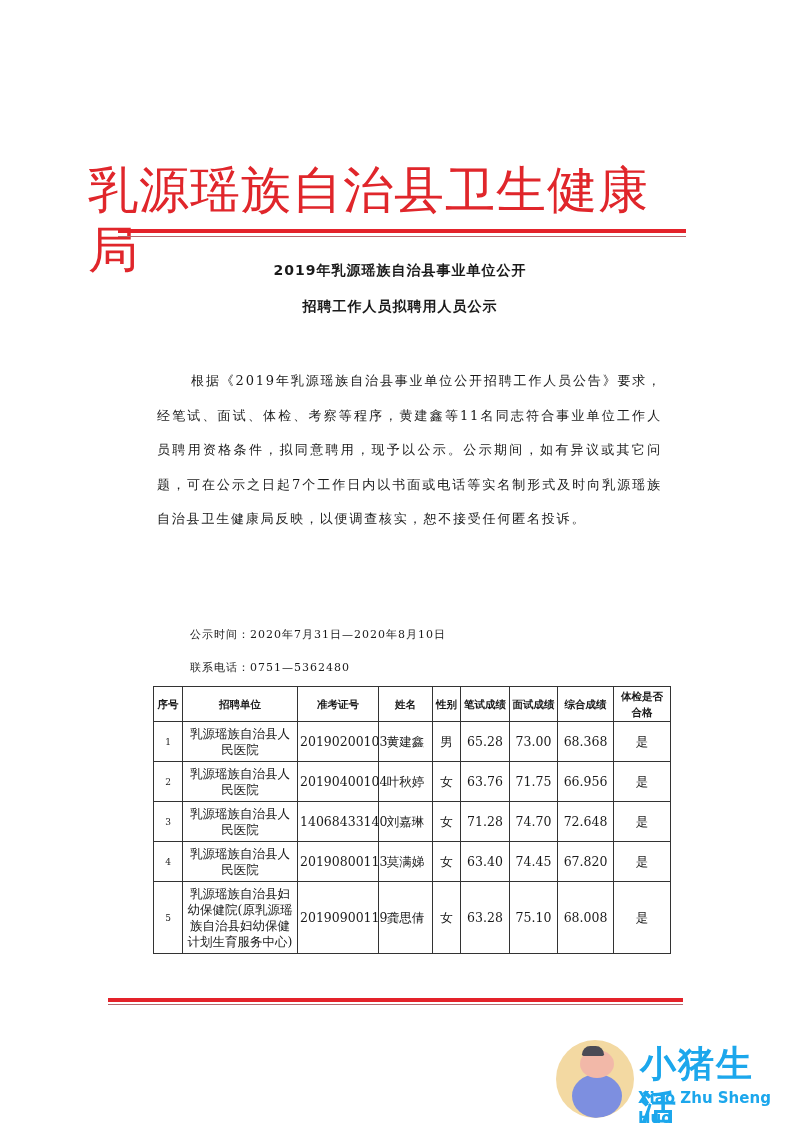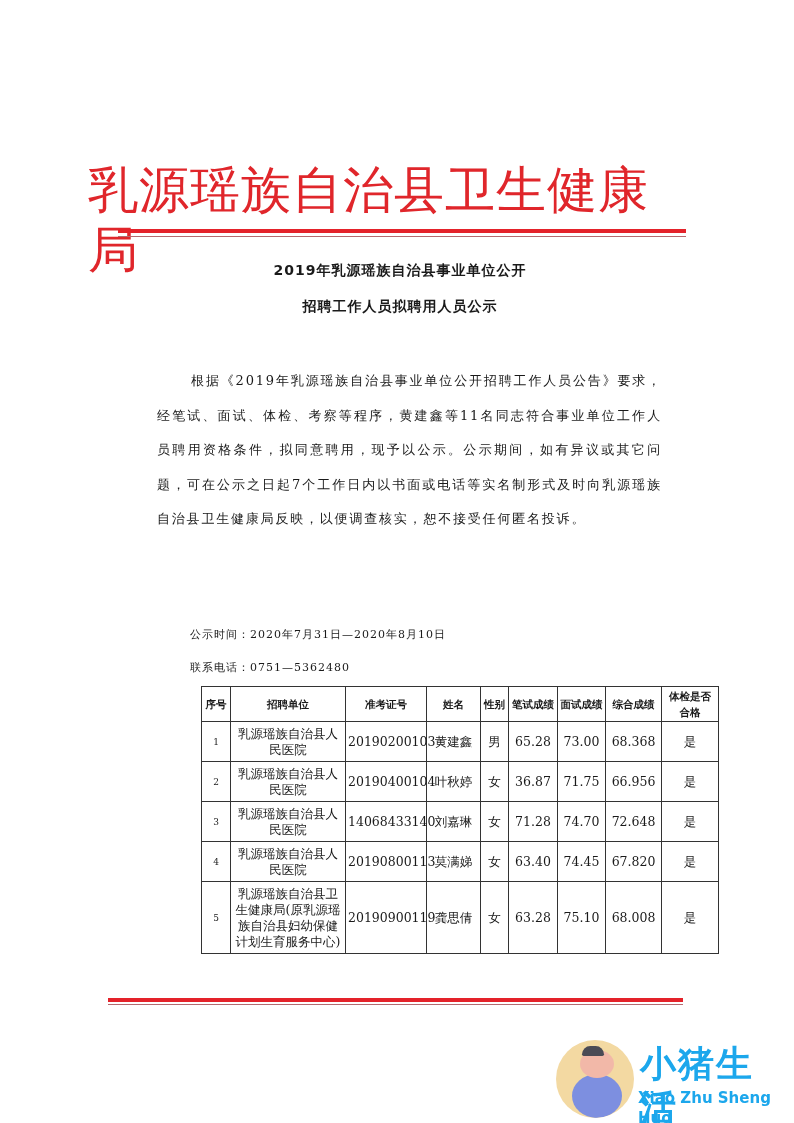--- a/index.html
+++ b/index.html
@@ -23,21 +23,21 @@
       font-family: "DejaVu Sans", "Liberation Sans", sans-serif;
     }
     .para {
       left: 157px; width: 505px; font-size: 13px; line-height: 34.5px;
       letter-spacing: 1.8px; text-align: justify;
     }
     .para .indent { display: inline-block; width: 34px; }
     .line { left: 190px; font-size: 11px; letter-spacing: 1px; line-height: 22px; }
     table.grid {
       position: absolute; left: 153px; top: 686px; width: 517px;
-      border-collapse: collapse; font-size: 12.5px; table-layout: fixed; margin-left: 48px;
+      border-collapse: collapse; font-size: 12.5px; table-layout: fixed;
     }
     table.grid td, table.grid th {
       border: 1px solid #333; text-align: center; vertical-align: middle;
       padding: 0 2px; line-height: 16px;
     }
     table.grid th { font-weight: bold; font-size: 10.5px; height: 34px; }
     table.grid td.seq { font-size: 9px; }
     table.grid tr.r { height: 40px; }
     table.grid tr.r5 { height: 72px; }
     .logo { left: 556px; top: 1040px; width: 230px; height: 76px; }
@@ -111,21 +111,21 @@
       <td>73.00</td>
       <td>68.368</td>
       <td>是</td>
     </tr>
     <tr class="r">
       <td class="seq">2</td>
       <td>乳源瑶族自治县人民医院</td>
       <td>20190400104</td>
       <td>叶秋婷</td>
       <td>女</td>
-      <td>36.87</td>
+      <td>63.76</td>
       <td>71.75</td>
       <td>66.956</td>
       <td>是</td>
     </tr>
     <tr class="r">
       <td class="seq">3</td>
       <td>乳源瑶族自治县人民医院</td>
       <td>14068433140</td>
       <td>刘嘉琳</td>
       <td>女</td>
@@ -140,21 +140,21 @@
       <td>20190800113</td>
       <td>莫满娣</td>
       <td>女</td>
       <td>63.40</td>
       <td>74.45</td>
       <td>67.820</td>
       <td>是</td>
     </tr>
     <tr class="r5">
       <td class="seq">5</td>
-      <td>乳源瑶族自治县卫生健康局(原乳源瑶族自治县妇幼保健计划生育服务中心)</td>
+      <td>乳源瑶族自治县妇幼保健院(原乳源瑶族自治县妇幼保健计划生育服务中心)</td>
       <td>20190900119</td>
       <td>龚思倩</td>
       <td>女</td>
       <td>63.28</td>
       <td>75.10</td>
       <td>68.008</td>
       <td>是</td>
     </tr>
   </tbody>
 </table>

